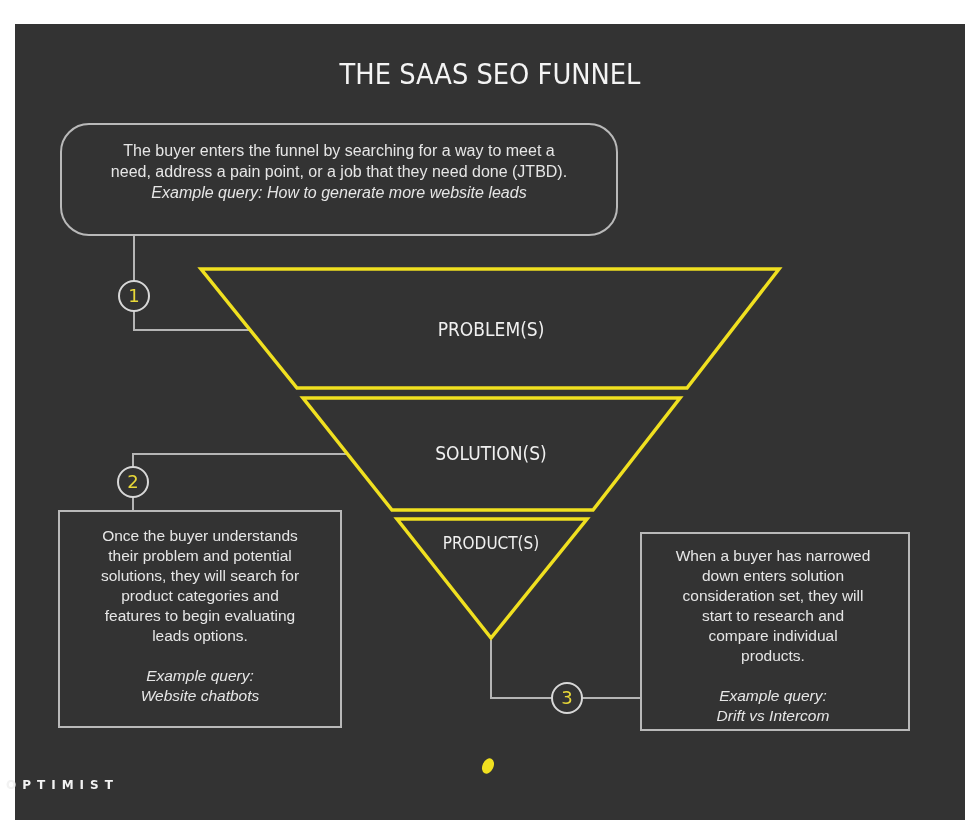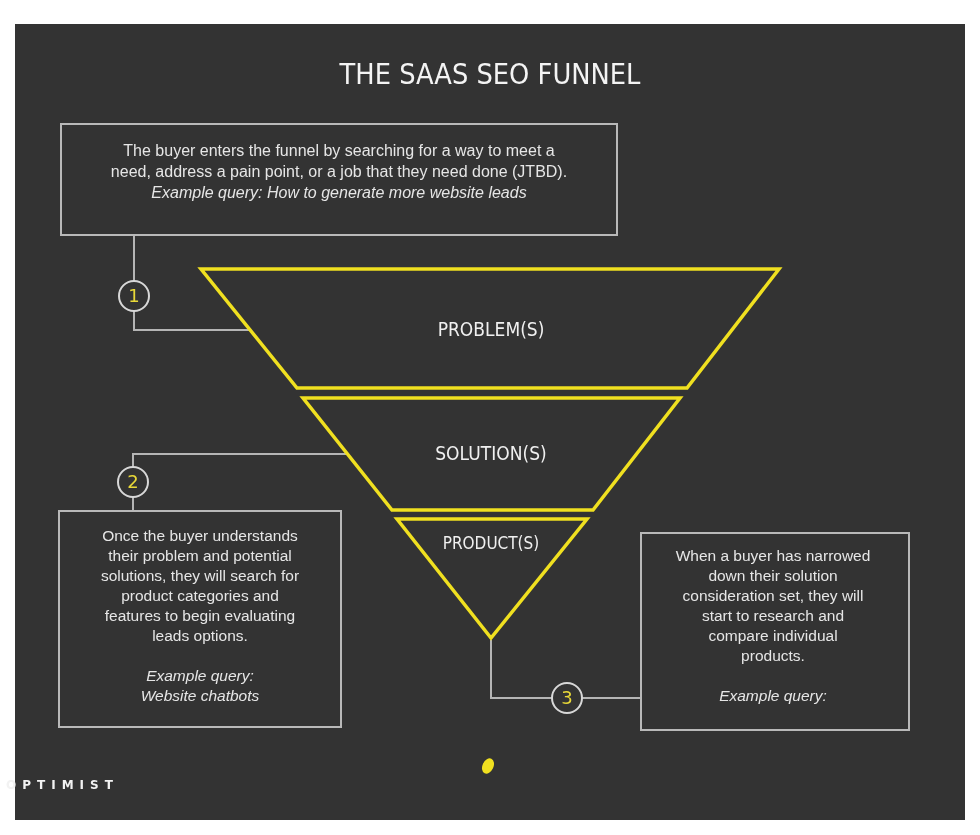--- a/index.html
+++ b/index.html
@@ -3,21 +3,21 @@
 <meta charset="utf-8">
 <style>
   html, body { margin: 0; padding: 0; background: #ffffff; }
   body { width: 980px; height: 835px; position: relative; overflow: hidden; font-family: "Liberation Sans", sans-serif; }
   .panel { position: absolute; left: 15px; top: 24px; width: 950px; height: 796px; background: #333333; }
   .title { position: absolute; left: 0; top: 57px; width: 980px; text-align: center; color: #f4f4f4; font-family: "DejaVu Sans", sans-serif; font-size: 28px; font-weight: normal; letter-spacing: 0px; line-height: 36px; transform: scaleX(0.92); }
   svg.diagram { position: absolute; left: 0; top: 0; }
   .box { position: absolute; border: 2px solid #b9b9b9; box-sizing: border-box; color: #e6e6e6; text-align: center; font-family: "Liberation Sans", sans-serif; font-size: 15.5px; line-height: 20px; }
   .box p { margin: 0; }
   .box .ex { font-style: italic; margin-top: 20px; }
-  #box1 { left: 60px; top: 123px; width: 558px; height: 113px; padding-top: 15px; font-size: 16px; line-height: 21px; }
+  #box1 { left: 60px; top: 123px; width: 558px; height: 113px; padding-top: 15px; font-size: 16px; line-height: 21px; border-radius: 29px; }
   #box1 .ex { margin-top: 0; }
   #box2 { left: 58px; top: 510px; width: 284px; height: 218px; padding: 14px 8px 4px 8px; }
   #box3 { left: 640px; top: 532px; width: 270px; height: 199px; padding: 12px 12px 0 8px; }
   .stage-label { position: absolute; color: #f0f0f0; font-family: "DejaVu Sans", sans-serif; font-size: 19px; text-align: center; width: 300px; transform: scaleX(0.9); }
   #lbl-problem { left: 341px; top: 318px; }
   #lbl-solution { left: 341px; top: 442px; }
   #lbl-product { left: 341px; top: 533px; font-size: 17px; }
   .step-num { position: absolute; width: 30px; height: 30px; text-align: center; line-height: 30px; color: #e8d838; font-family: "DejaVu Sans", sans-serif; font-size: 18px; }
   #num1 { left: 119px; top: 281px; }
   #num2 { left: 118px; top: 467px; }
@@ -77,21 +77,22 @@
   <p>solutions, they will search for</p>
   <p>product categories and</p>
   <p>features to begin evaluating</p>
   <p>leads options.</p>
   <p class="ex">Example query:</p>
   <p style="font-style:italic">Website chatbots</p>
 </div>
 
 <div class="box" id="box3">
   <p>When a buyer has narrowed</p>
-  <p>down their solution</p>
+  <p>down enters solution</p>
   <p>consideration set, they will</p>
   <p>start to research and</p>
   <p>compare individual</p>
   <p>products.</p>
   <p class="ex">Example query:</p>
+  <p style="font-style:italic">Drift vs Intercom</p>
 </div>
 
 <div class="brand">OPTIMIST</div>
 
 </body></html>

